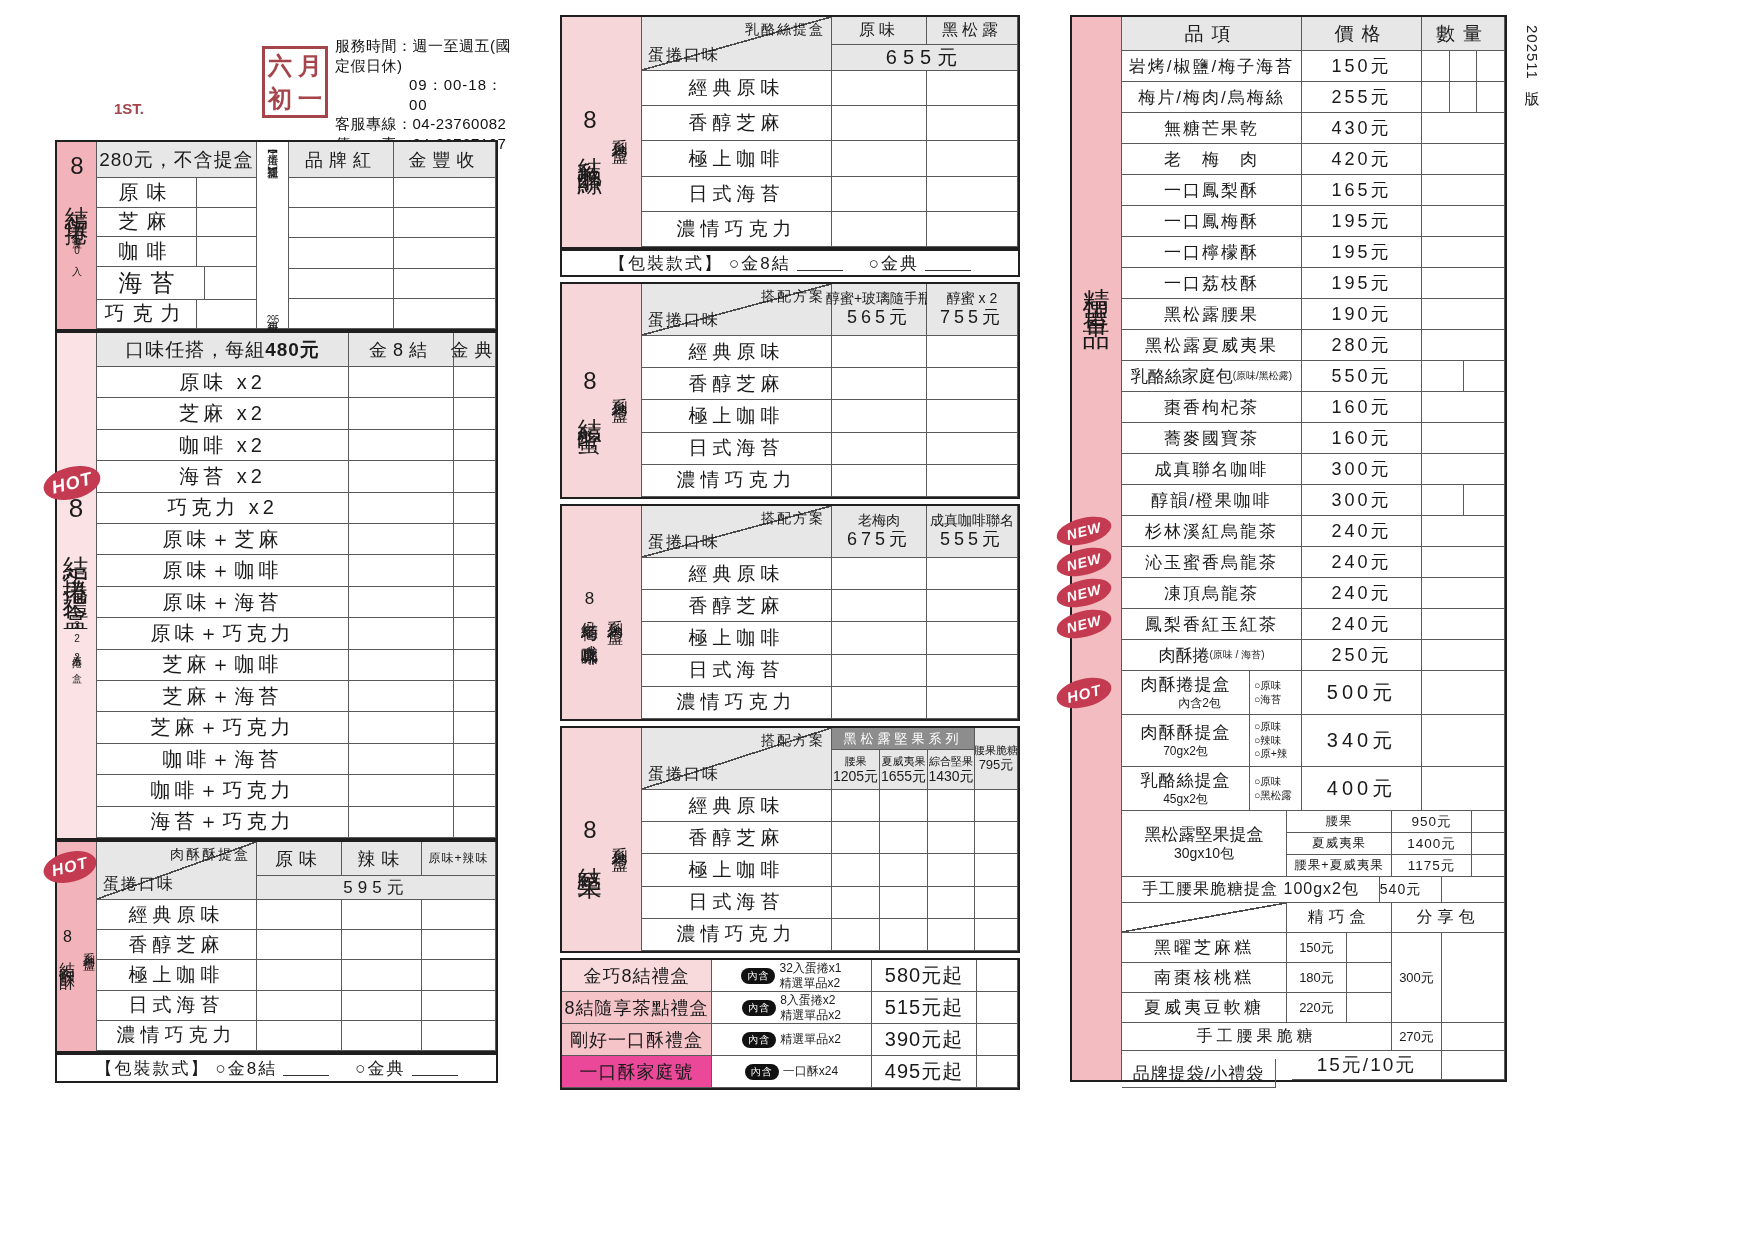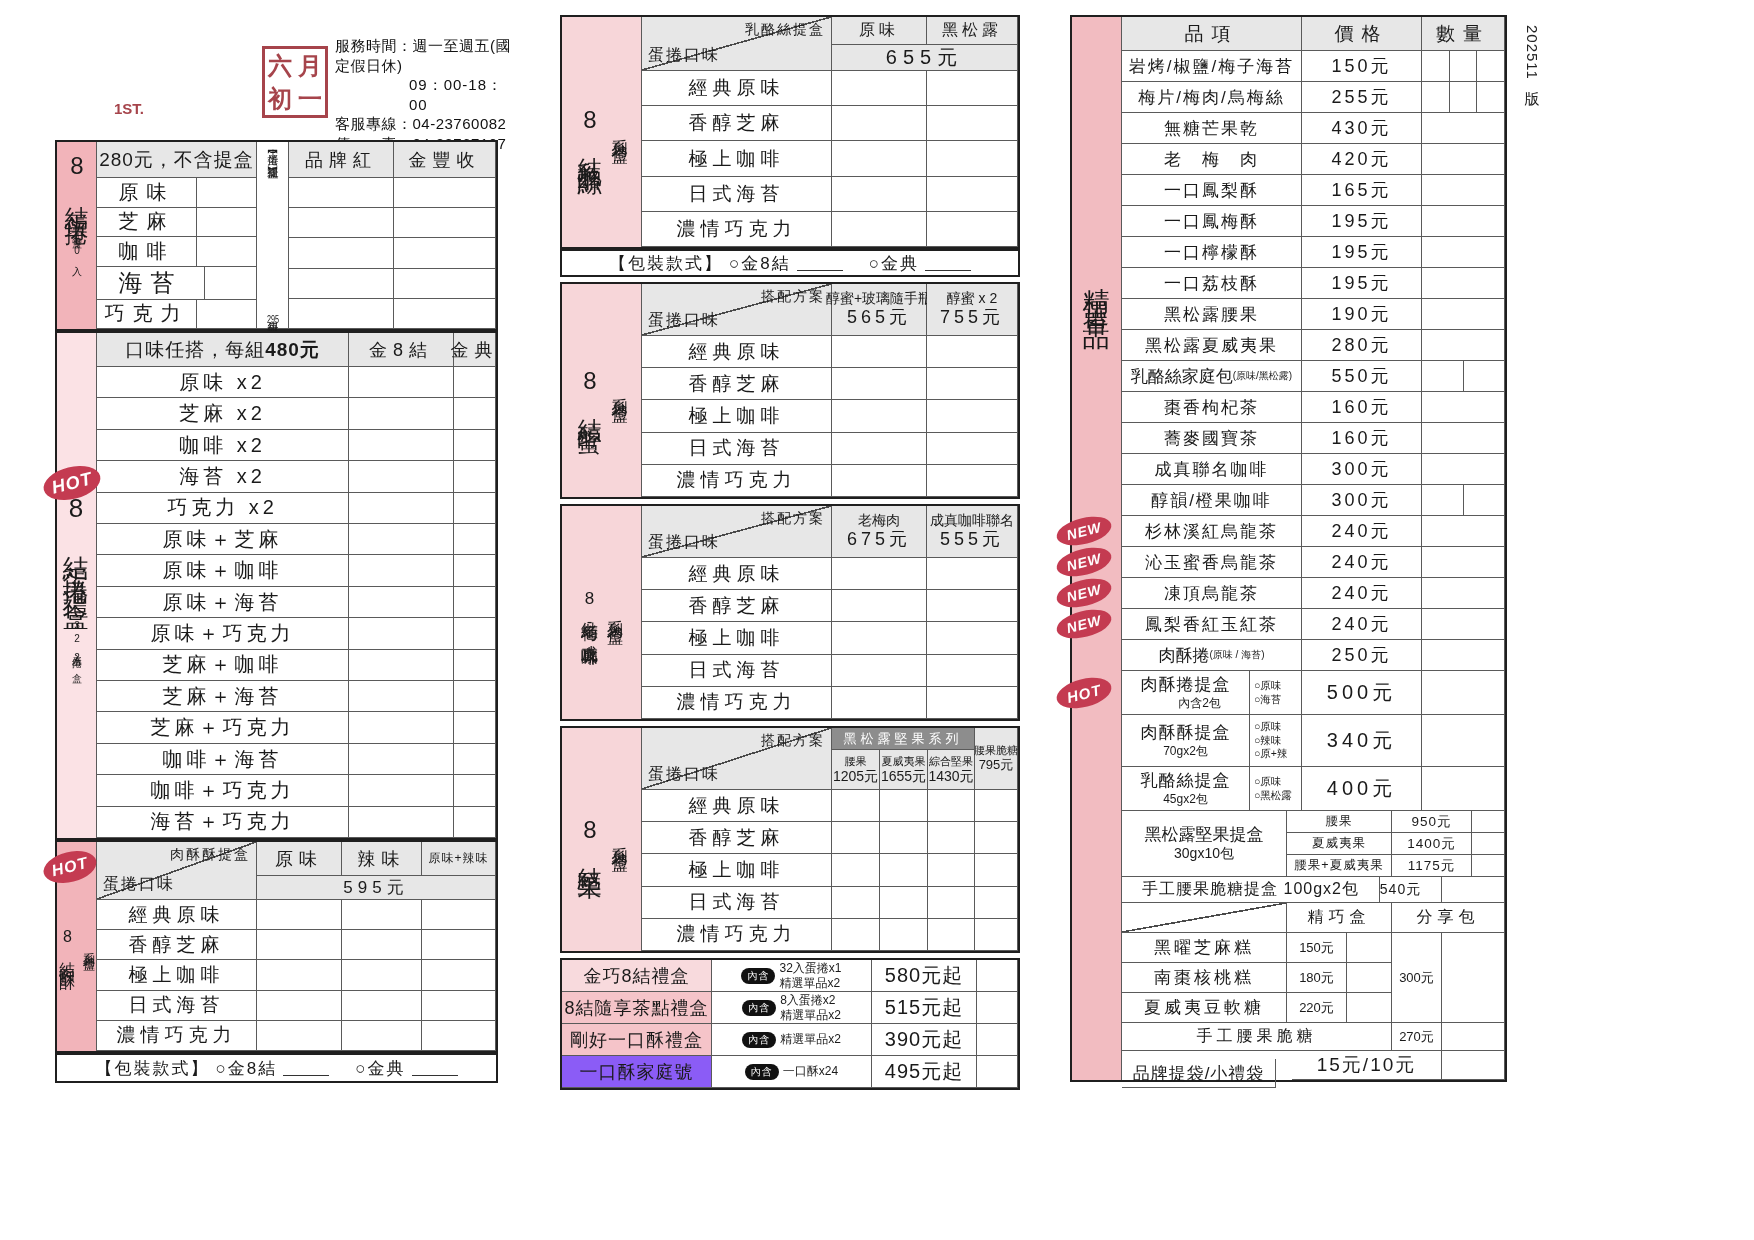--- a/index.html
+++ b/index.html
@@ -455,21 +455,21 @@
         <div class="cell" style="width: 160px; gap: 4px;">
           <div class="pill">內含</div>
           <div style="display: flex; flex-direction: column; line-height: 1.2;">
             <div style="font-size: 12px; letter-spacing: 0px;">精選單品x2</div>
           </div>
         </div>
         <div class="cell" style="width: 105px; font-size: 20px; letter-spacing: 1px;">390元起</div>
         <div class="cell" style="flex: 1 1 0%;"></div>
       </div>
       <div class="trow">
-        <div class="cell" style="width: 150px; background: #8b5cf6; font-size: 18px; letter-spacing: 1px;">一口酥家庭號</div>
+        <div class="cell" style="width: 150px; background: #ec4899; font-size: 18px; letter-spacing: 1px;">一口酥家庭號</div>
         <div class="cell" style="width: 160px; gap: 4px;">
           <div class="pill">內含</div>
           <div style="display: flex; flex-direction: column; line-height: 1.2;">
             <div style="font-size: 12px; letter-spacing: 0px;">一口酥x24</div>
           </div>
         </div>
         <div class="cell" style="width: 105px; font-size: 20px; letter-spacing: 1px;">495元起</div>
         <div class="cell" style="flex: 1 1 0%;"></div>
       </div>
     </div>

